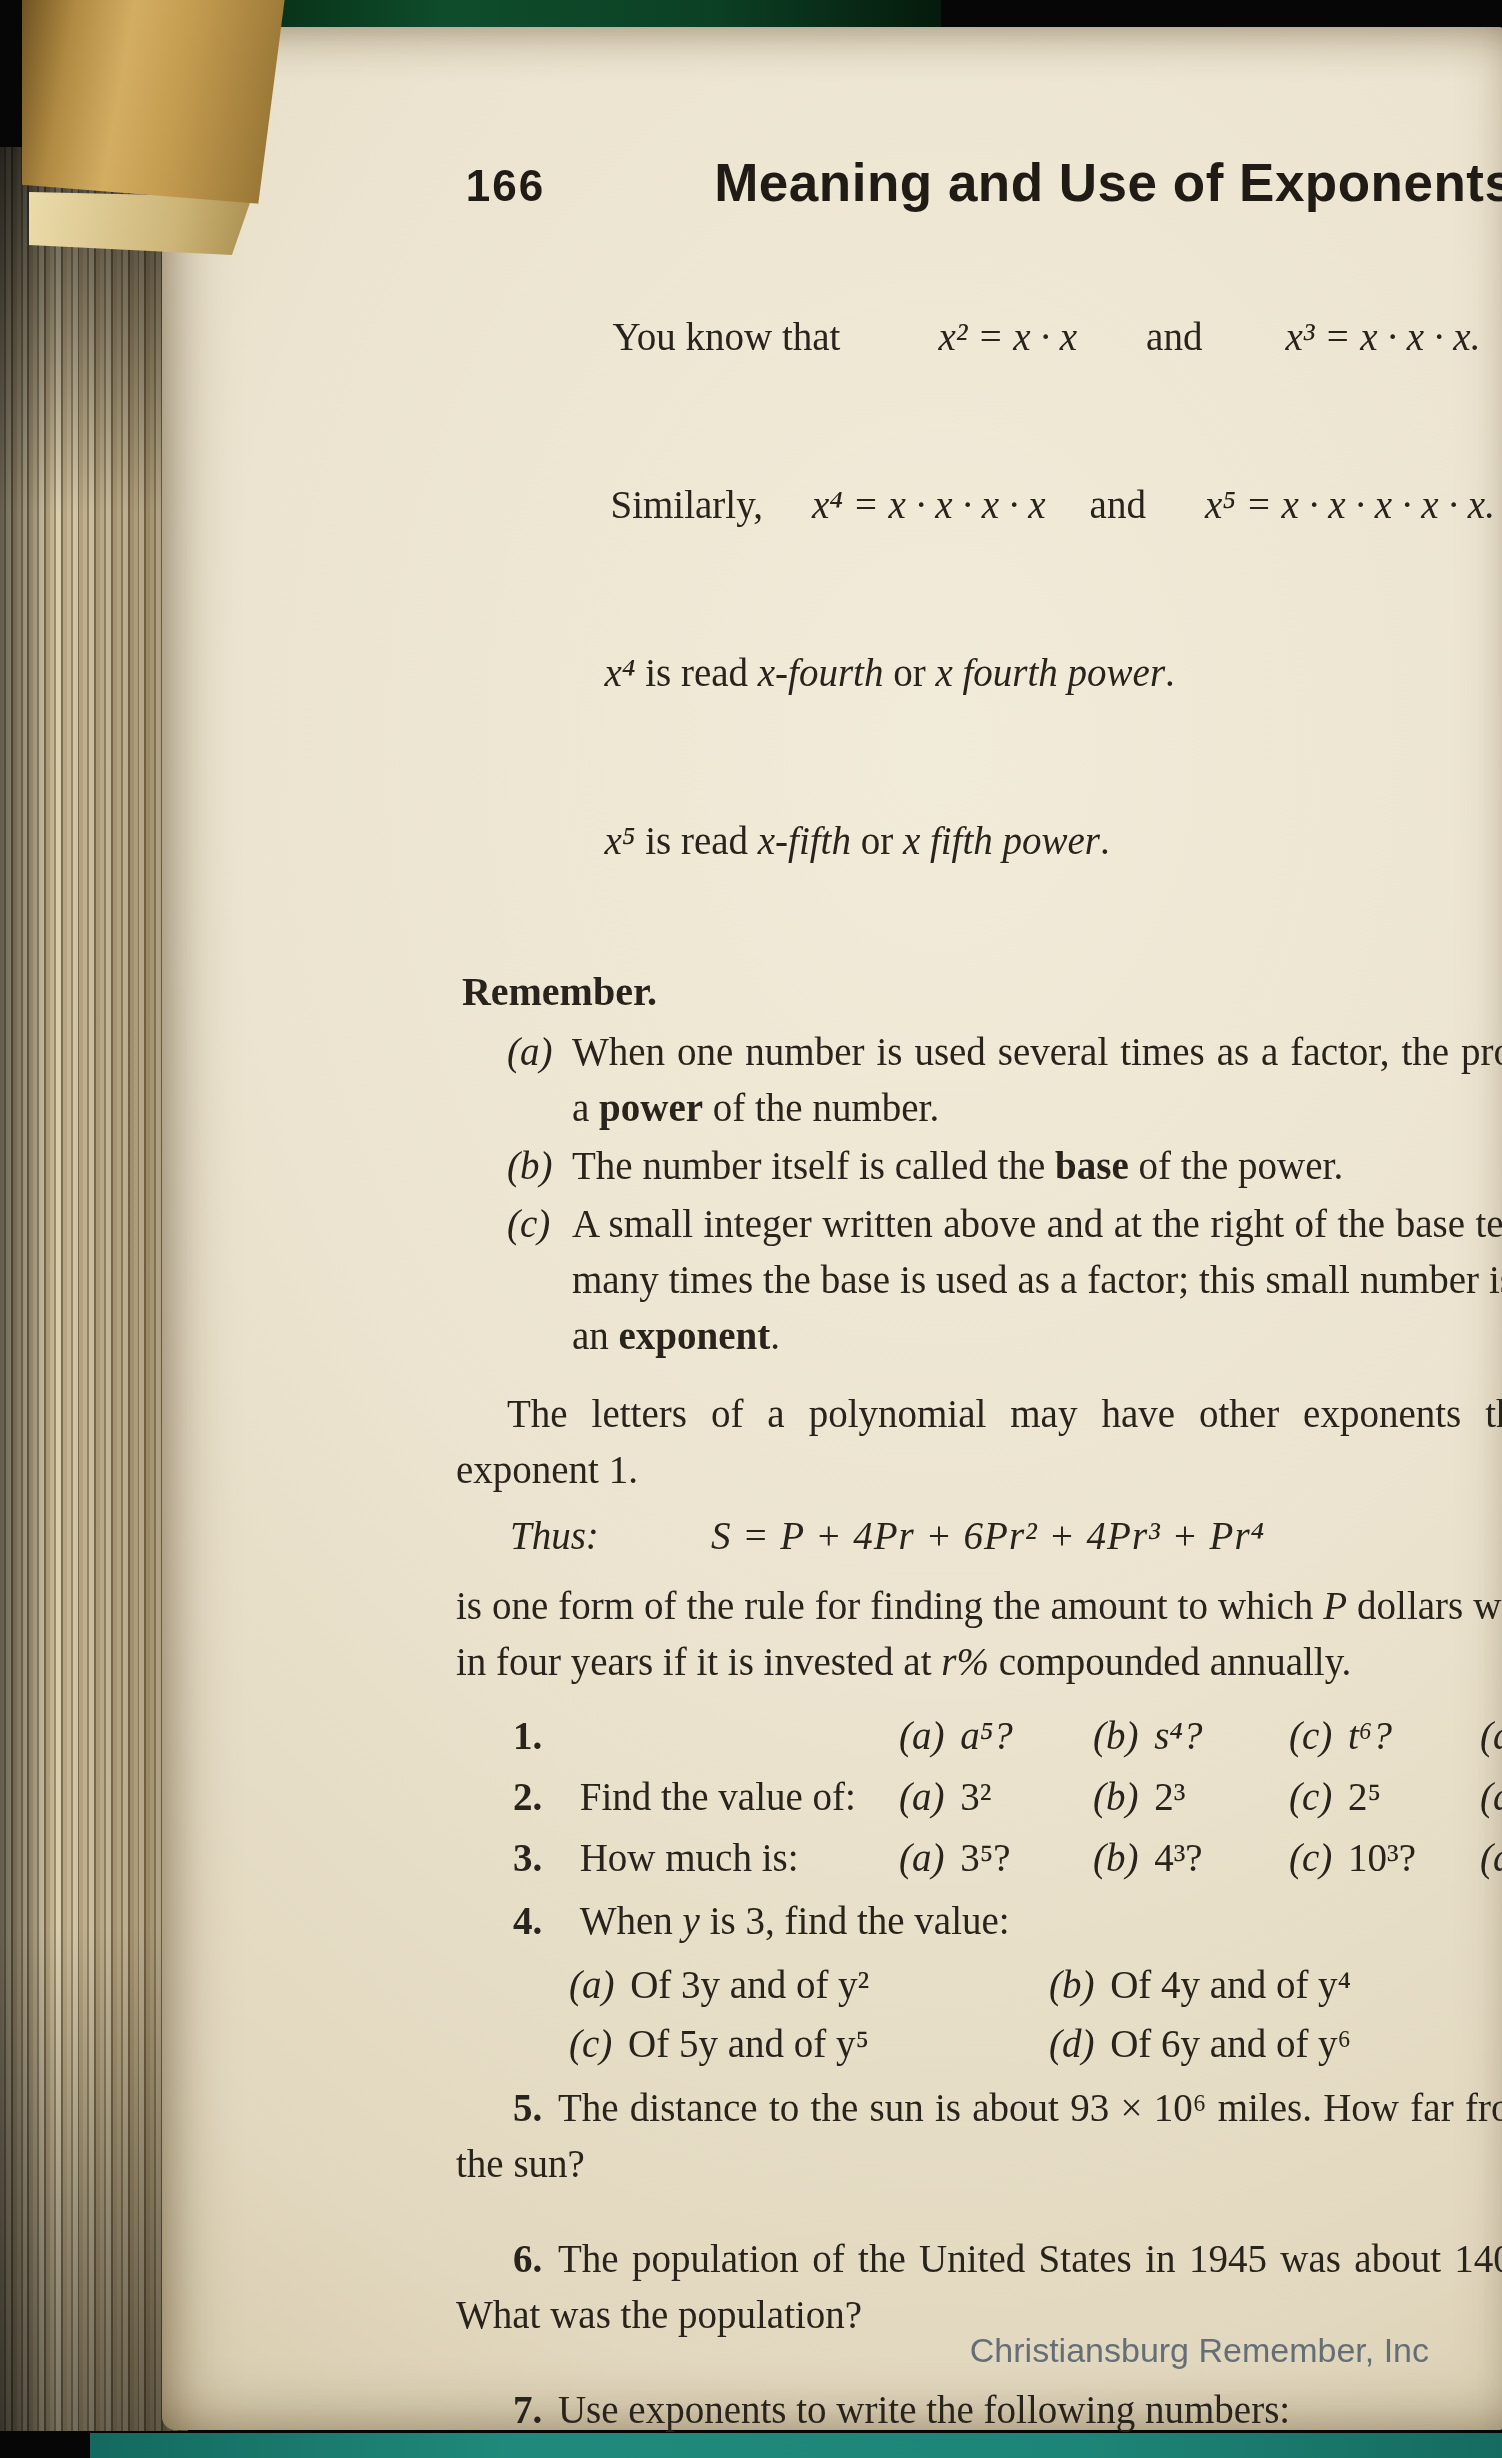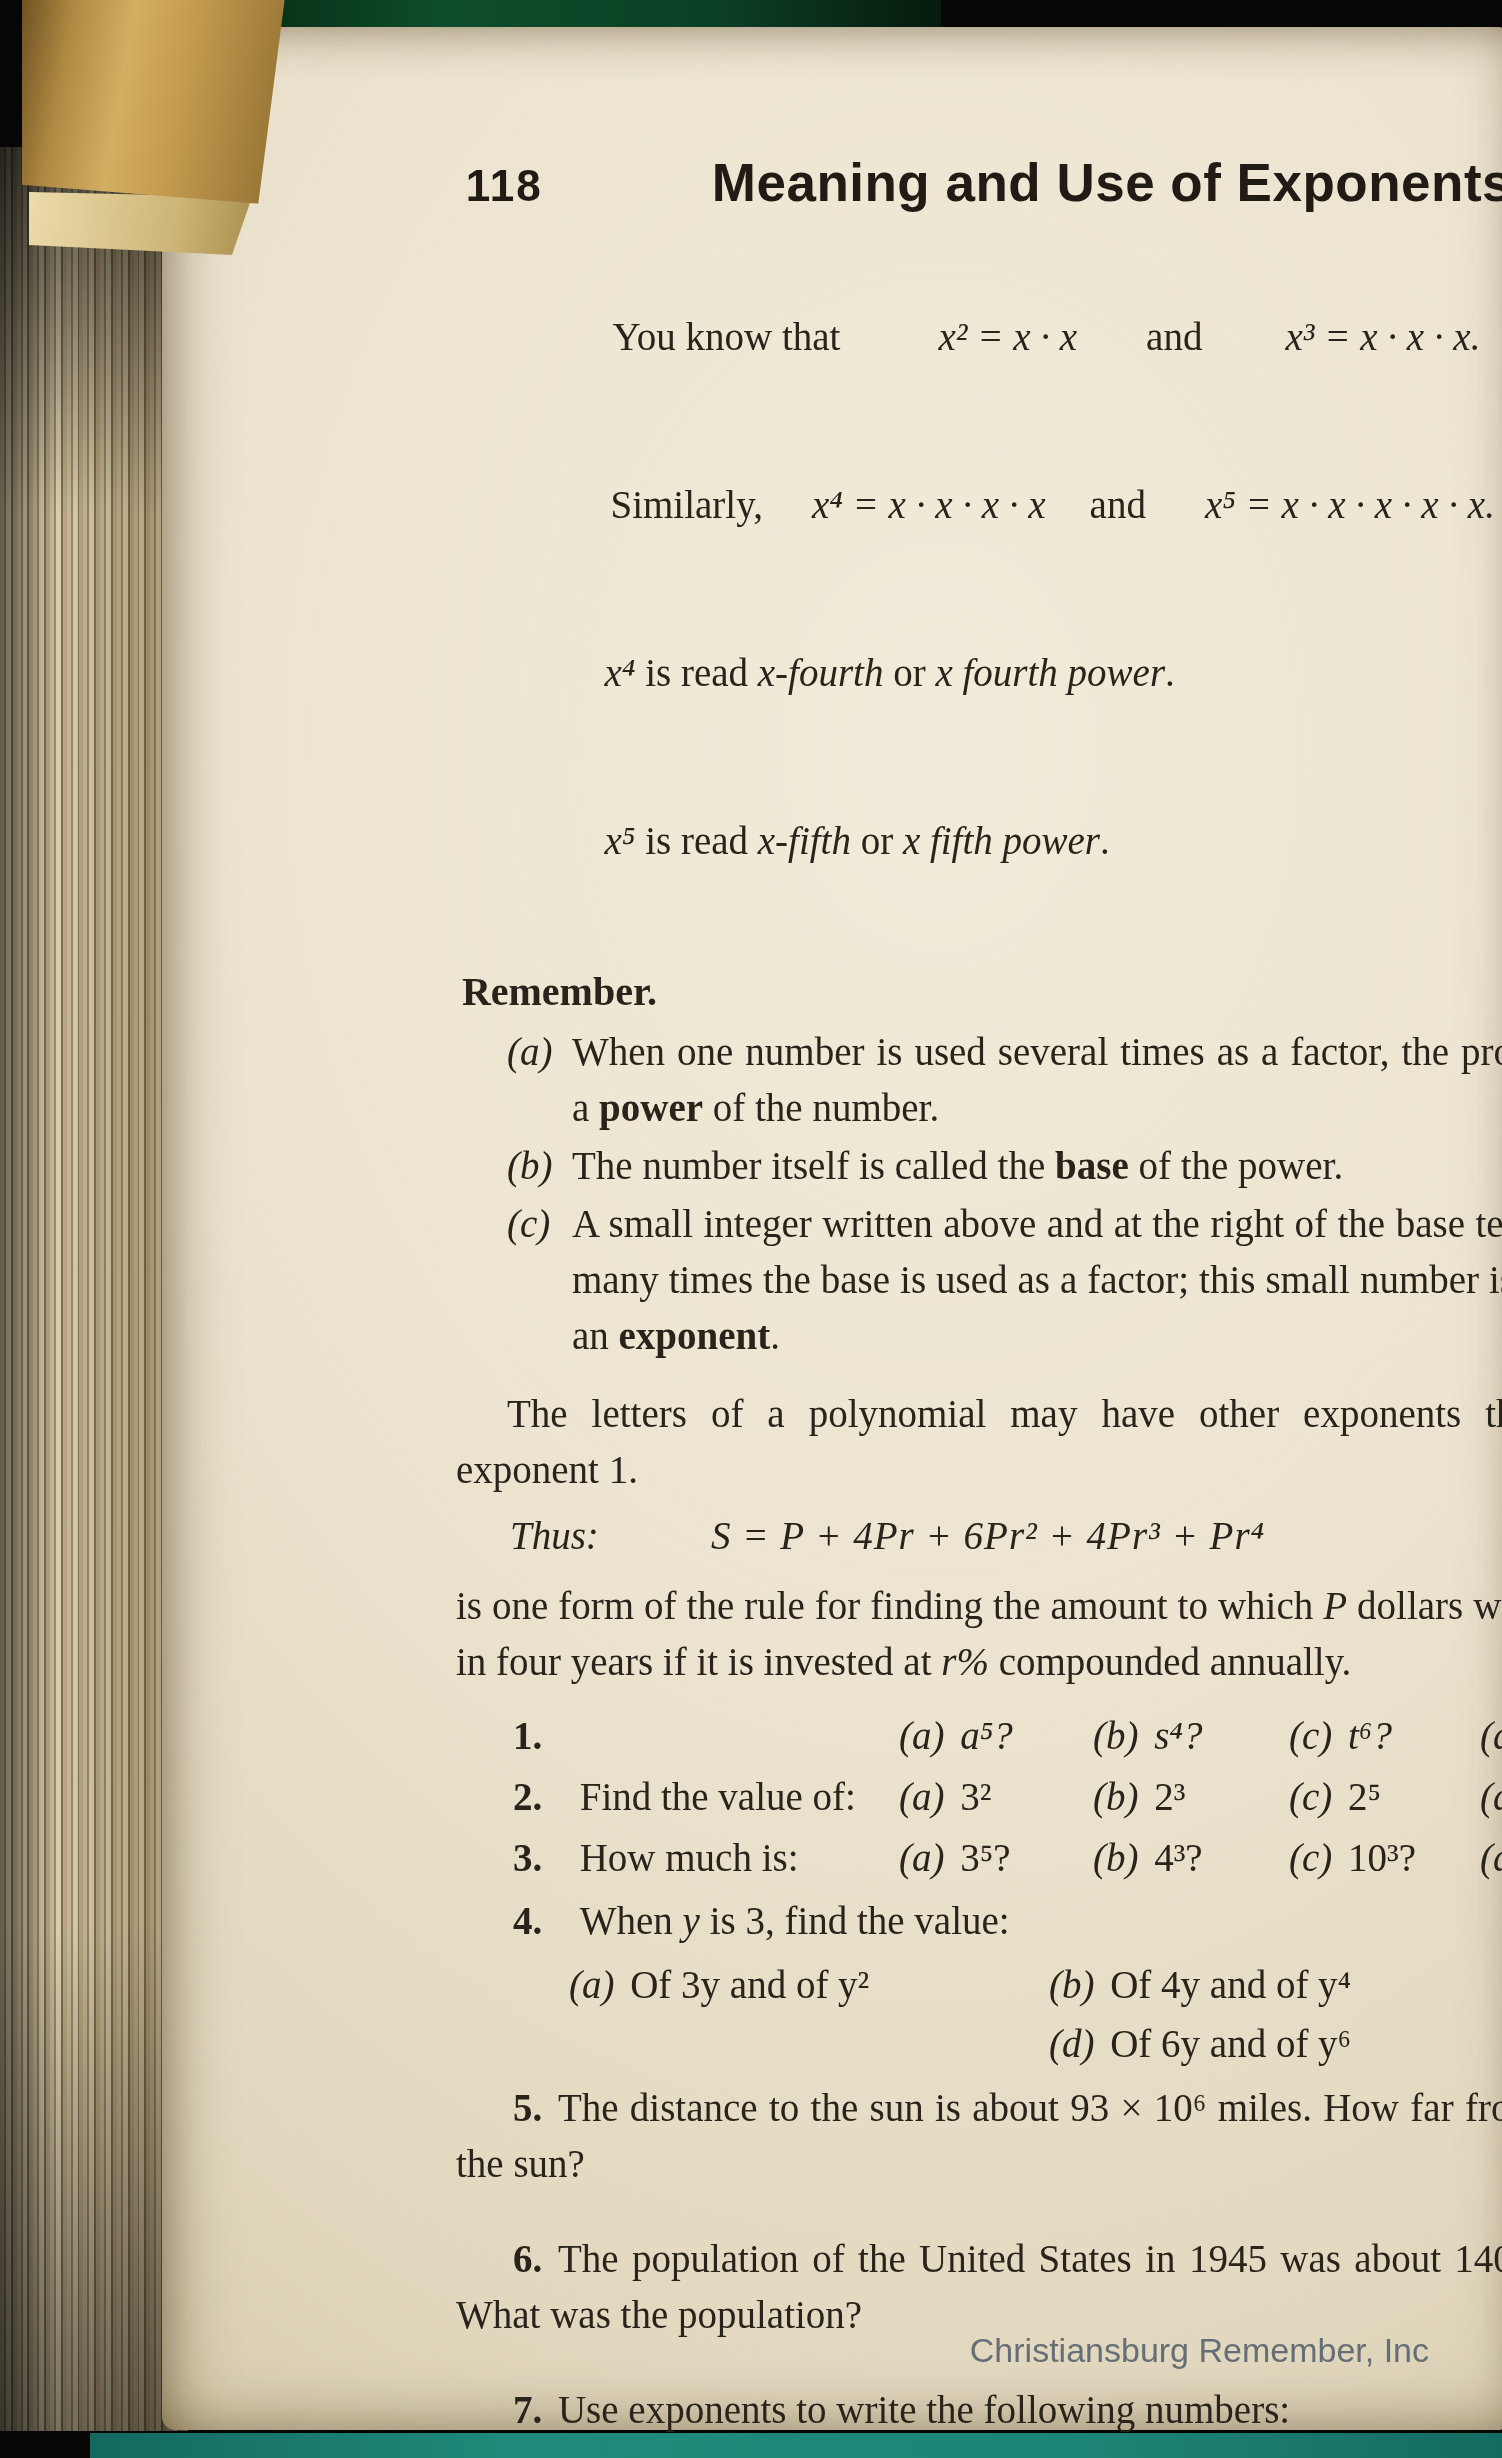--- a/index.html
+++ b/index.html
@@ -120,21 +120,21 @@
 
   <div class="top-green"></div>
   <div class="edges"></div>
   <div class="gold"></div>
   <div class="gold2"></div>
 
   <div class="page">
     <div class="content">
 
       <div class="hdr">
-        <span class="num">118</span>
+        <span class="num">166</span>
         <span class="ttl">Meaning and Use of Exponents</span>
       </div>
 
       <div class="intro">
         <div class="iline">
           <span class="il1-a">You know that</span><span class="m il1-b">x² = x · x</span><span class="il1-c">and</span><span class="m il1-d">x³ = x · x · x.</span>
         </div>
         <div class="iline">
           <span class="il2-a">Similarly,</span><span class="m il2-b">x⁴ = x · x · x · x</span><span class="il2-c">and</span><span class="m il2-d">x⁵ = x · x · x · x · x.</span>
         </div>
@@ -198,20 +198,21 @@
 
       <div class="prow" style="margin-top:2px">
         <span class="num">4.</span>
         <span class="qt"><span>When </span><span class="m">y</span><span> is 3, find the value:</span></span>
       </div>
       <div class="sub4">
         <span class="c0"><span class="plab">(a)</span><span class="pval">Of 3y and of y²</span></span>
         <span class="c1"><span class="plab">(b)</span><span class="pval">Of 4y and of y⁴</span></span>
       </div>
       <div class="sub4">
+        <span class="c0"><span class="plab">(c)</span><span class="pval">Of 5y and of y⁵</span></span>
         <span class="c1"><span class="plab">(d)</span><span class="pval">Of 6y and of y⁶</span></span>
       </div>
 
       <p class="ppar" style="margin-top:7.8px">
         <b class="bnum">5.</b><span>The distance to the sun is about 93 × 10⁶ miles. How far from us is the sun?</span>
       </p>
       <p class="ppar">
         <b class="bnum">6.</b><span>The population of the United States in 1945 was about 140 × 10⁶. What was the population?</span>
       </p>
       <p class="ppar" style="margin-bottom:0">

